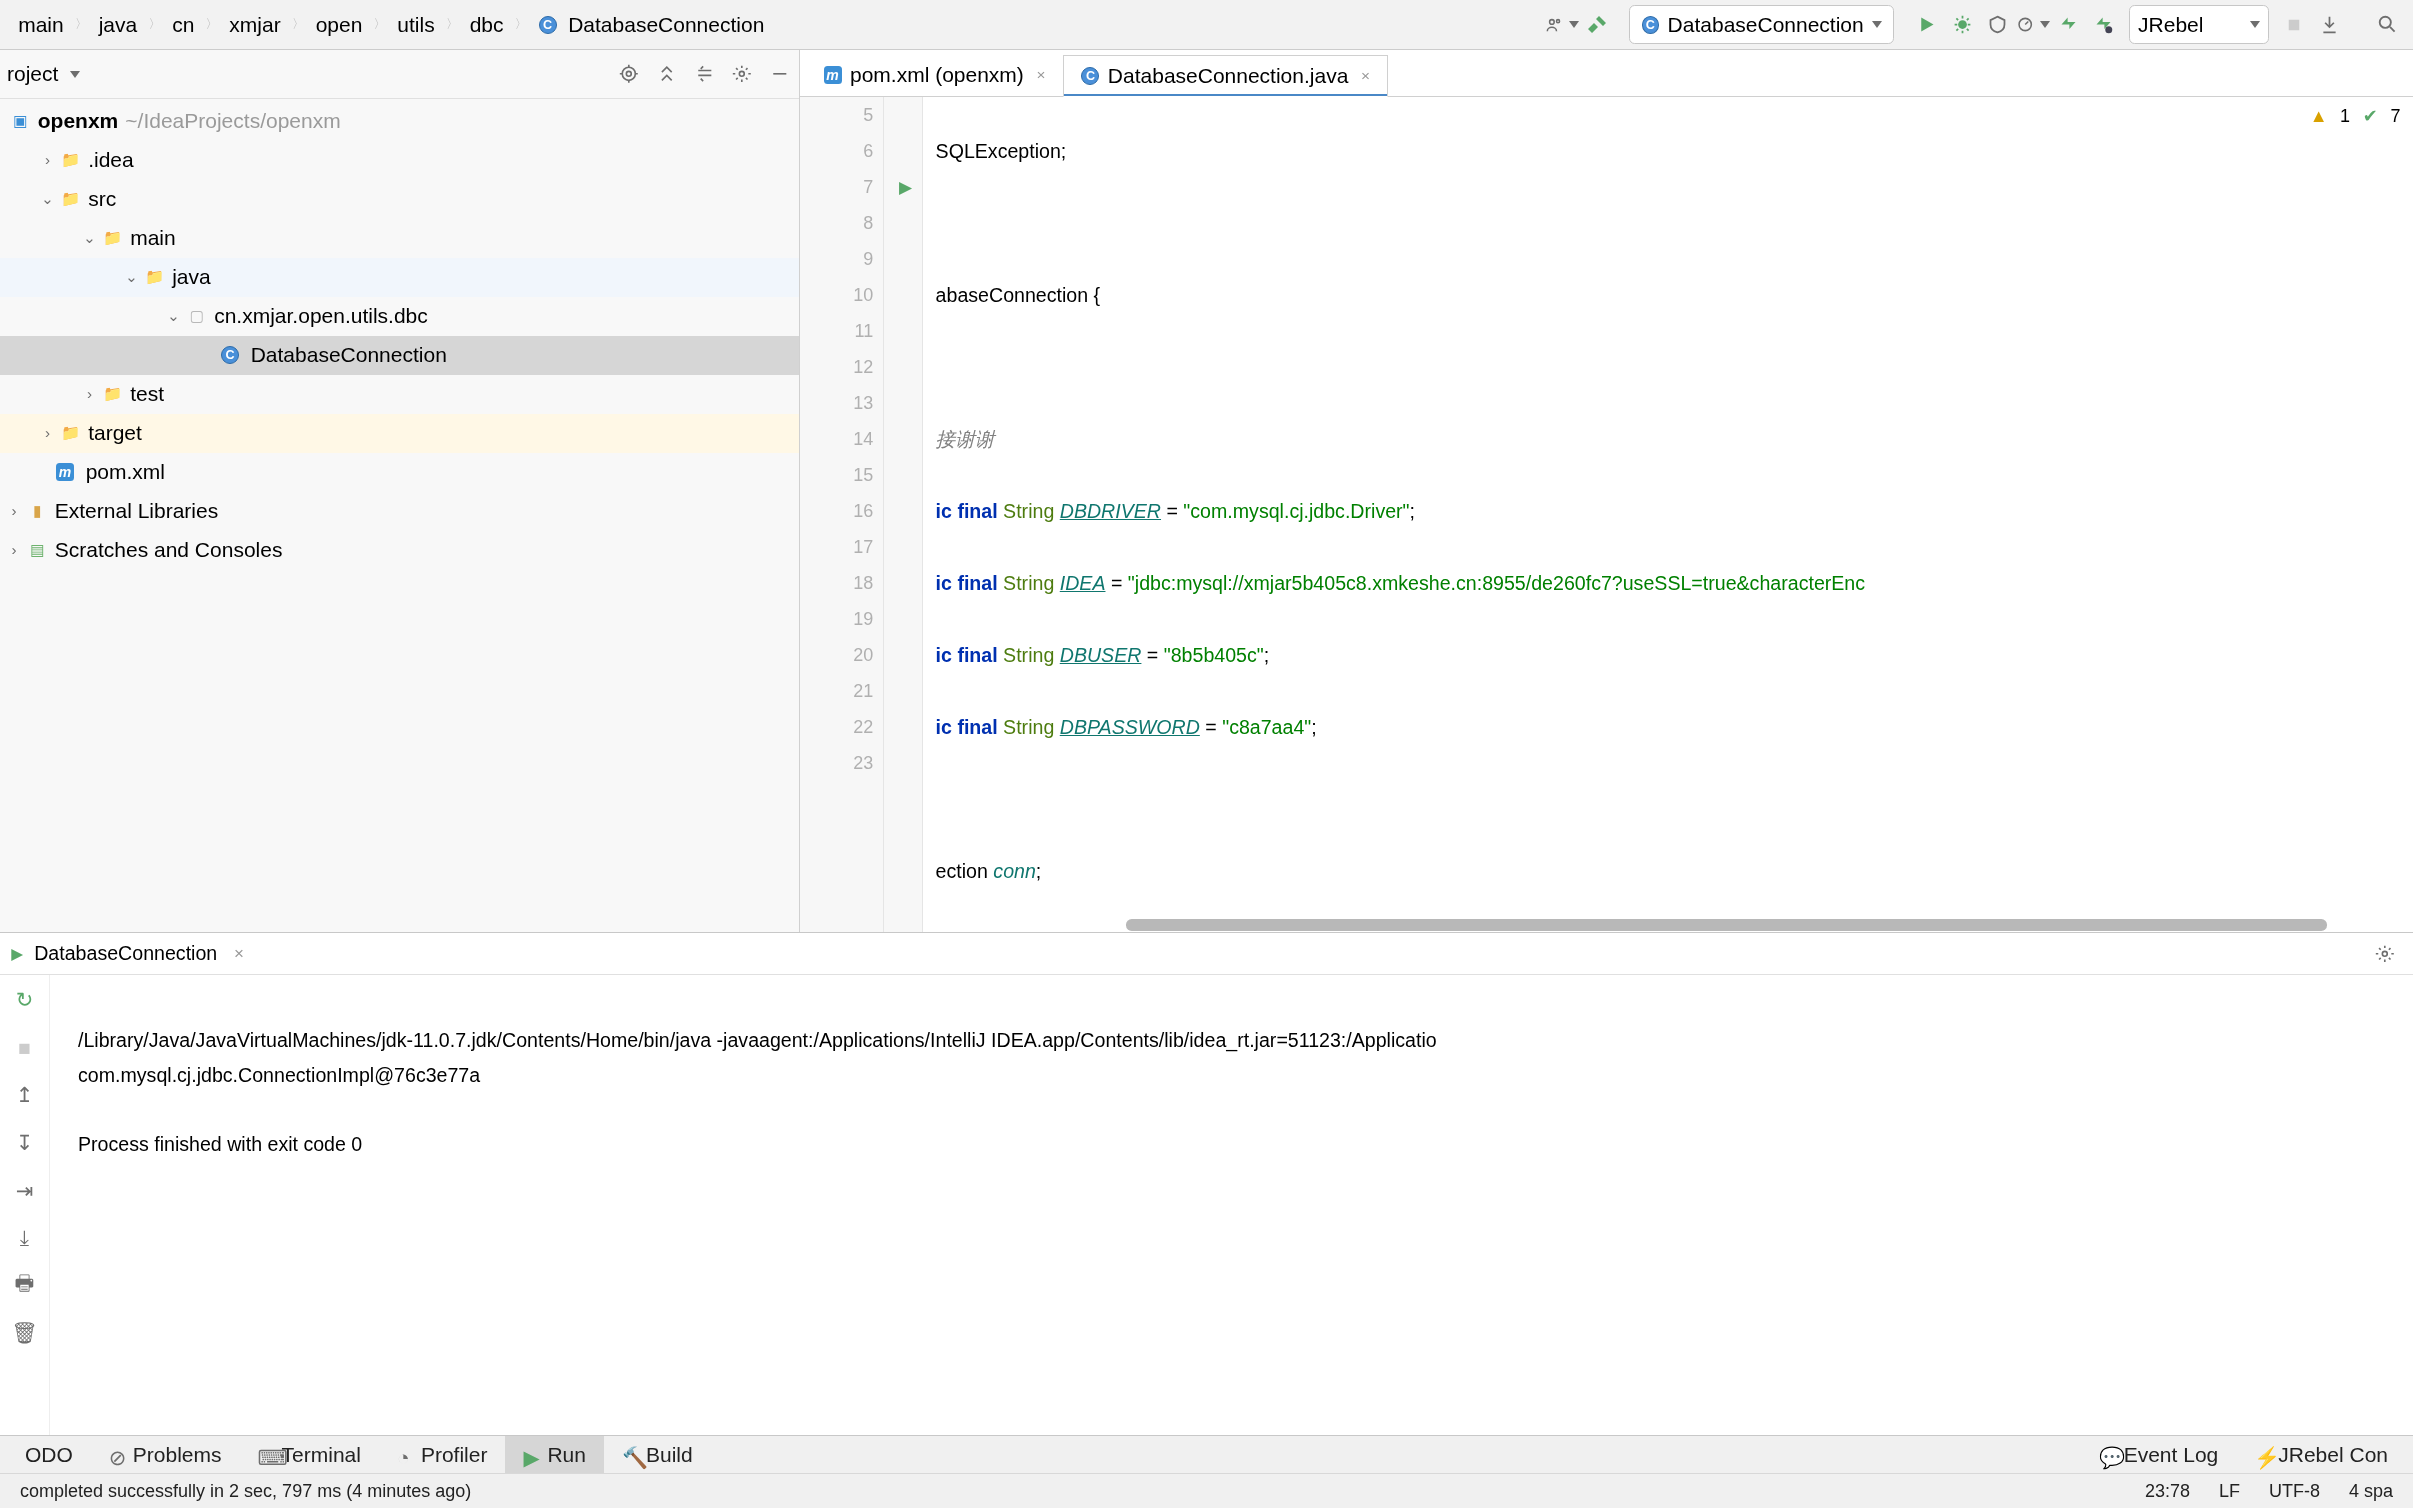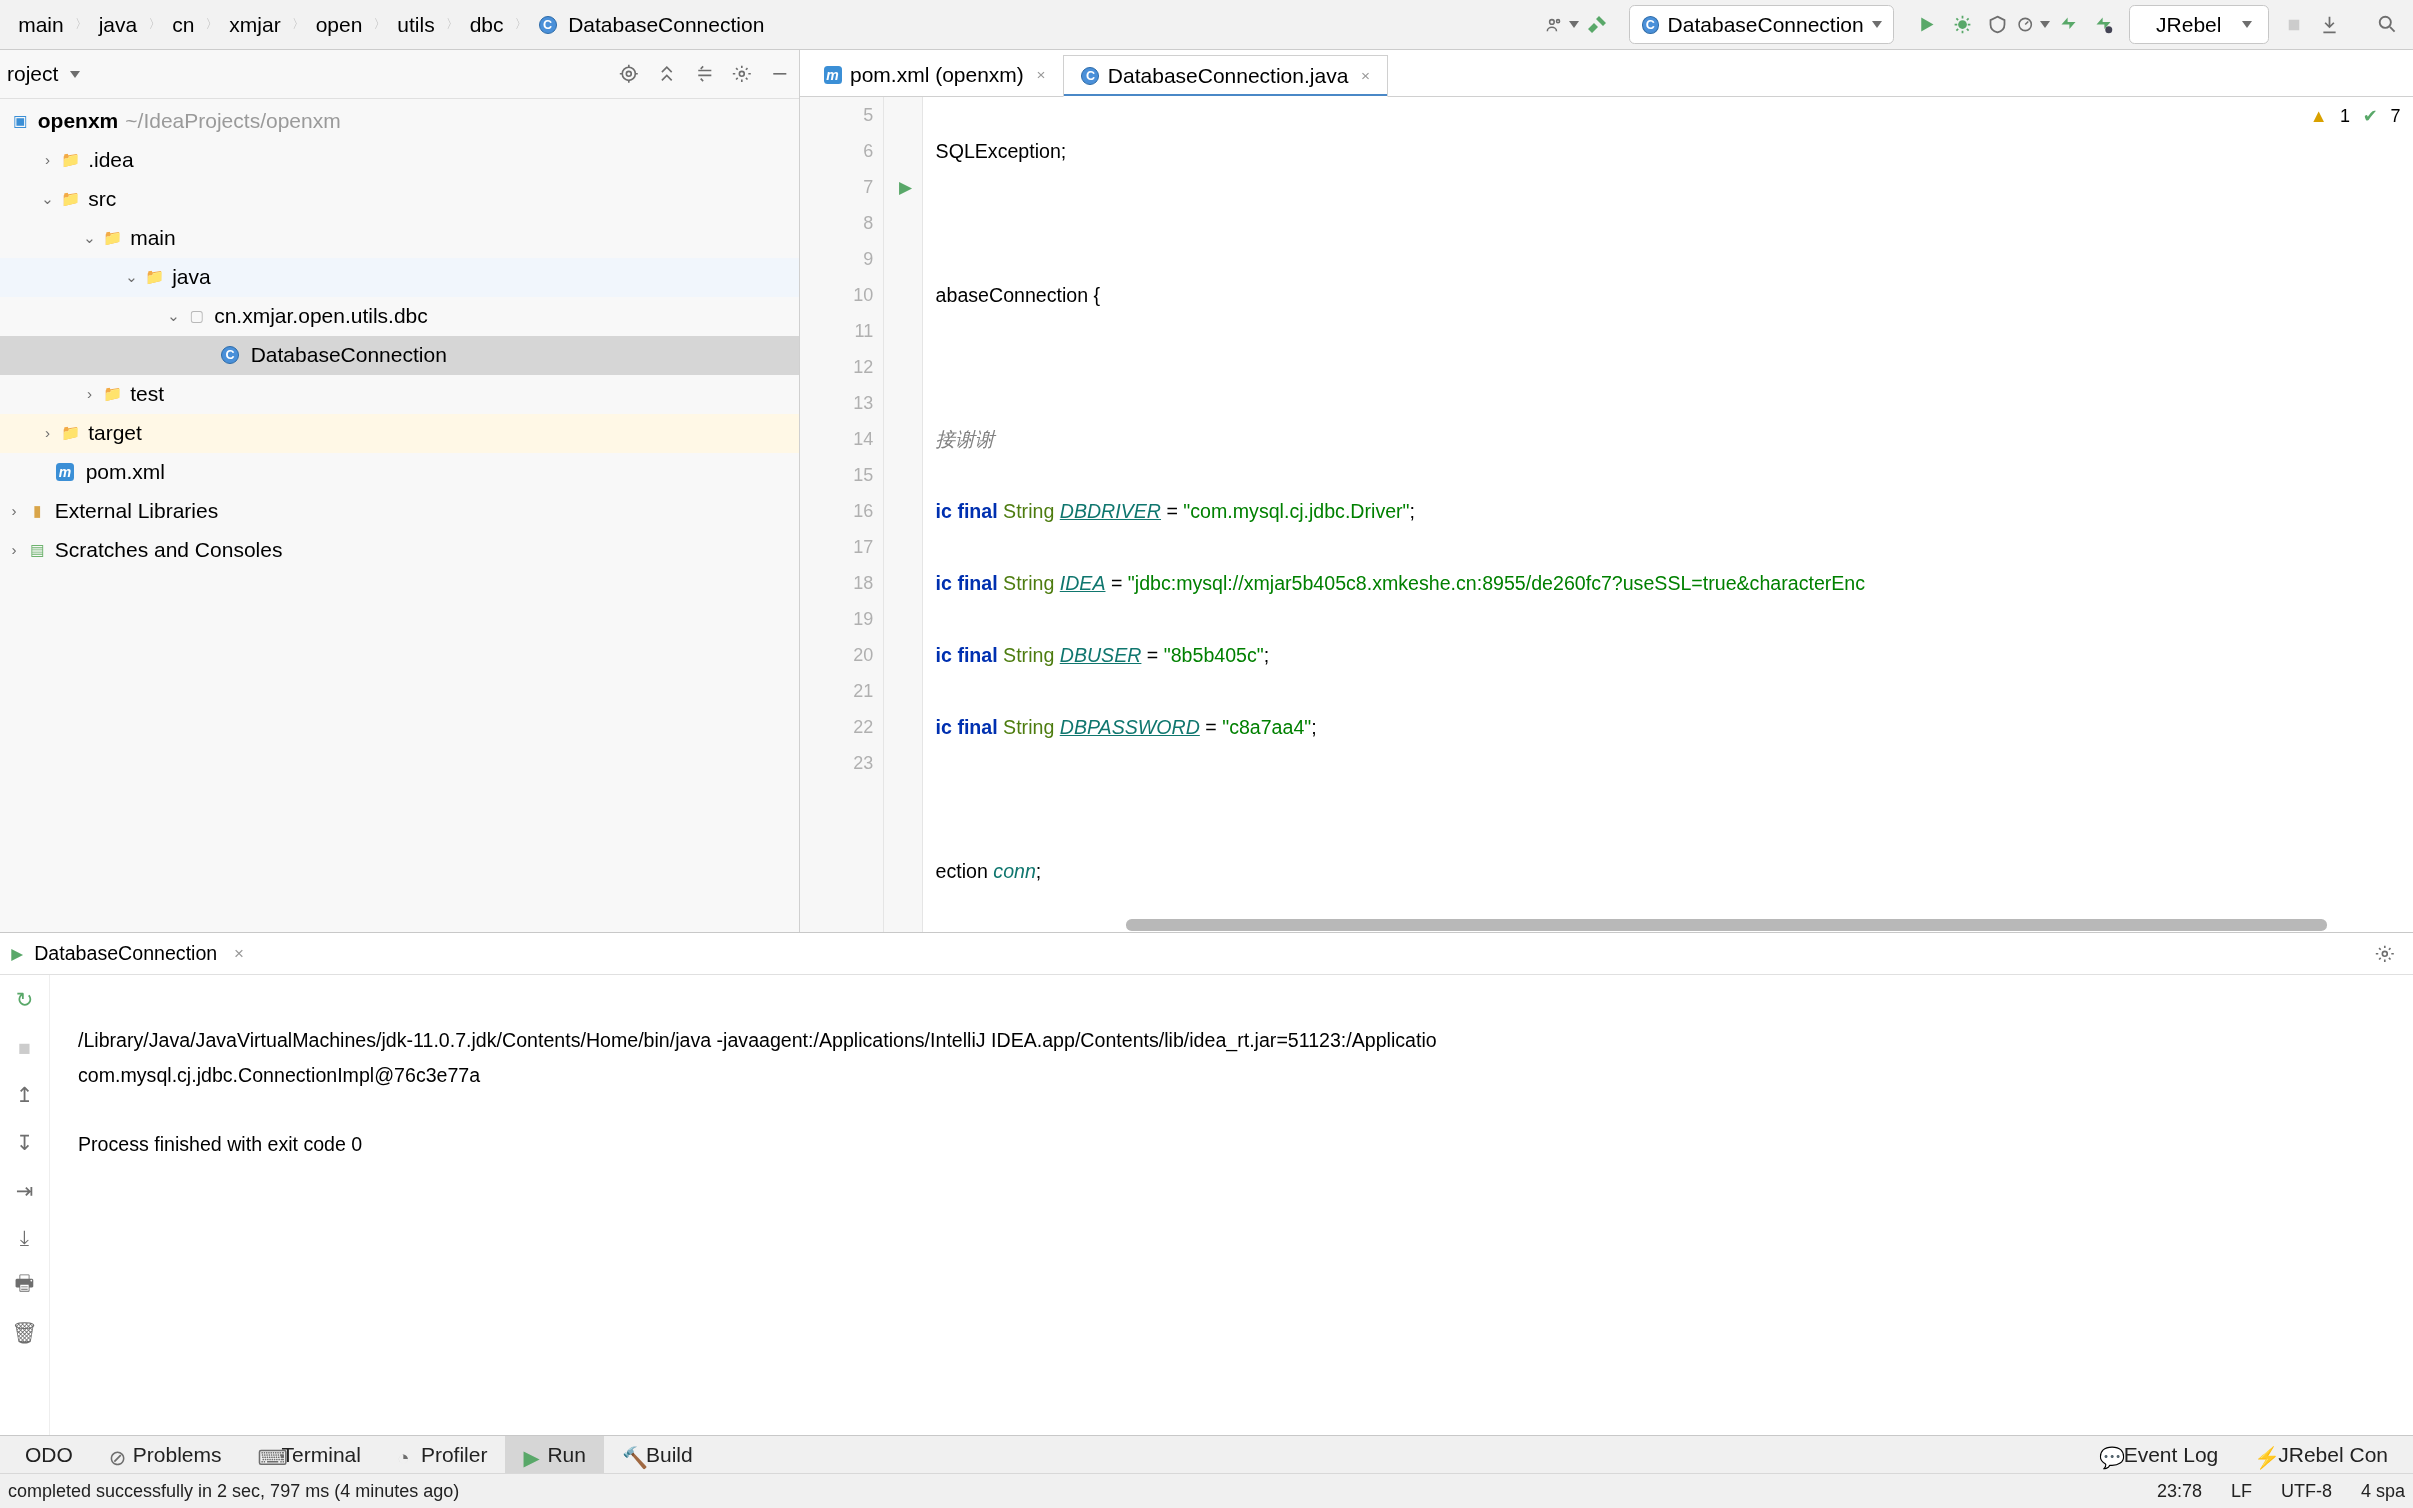--- a/index.html
+++ b/index.html
@@ -3,21 +3,21 @@
 <meta charset="utf-8">
 <style>
 * { margin:0; padding:0; box-sizing:border-box; font-family:"Helvetica Neue",Arial,sans-serif; }
 body { width:2413px; height:1508px; background:#f2f2f2; font-size:21px; color:#000; overflow:hidden; display:flex; flex-direction:column; }
 .toolbar { height:50px; background:#f2f2f2; border-bottom:0.7px solid #cccccc; display:flex; align-items:center; padding:0 8.4px; gap:1.4px; }
 .crumb { padding:0 9.8px; height:28px; display:flex; align-items:center; color:#000; cursor:pointer; }
 .crumb-sep { color:#bbb; font-size:12.6px; }
 .spacer { flex:1; }
 .tb-icon { width:34px; height:34px; display:flex; align-items:center; justify-content:center; cursor:pointer; color:#6e6e6e; }
 .run-config { width:265px; height:39px; border:0.7px solid #c7c7c7; border-radius:5.6px; margin:0 14px; display:flex; align-items:center; padding:0 11.2px; gap:8.4px; cursor:pointer; background:#fff; }
-.jrebel-box { width:140px; height:39px; border:0.7px solid #c7c7c7; border-radius:5.6px; margin:0 7px; display:flex; align-items:center; padding:0 26px; gap:21px; cursor:pointer; background:#fff; }
+.jrebel-box { width:140px; height:39px; border:0.7px solid #c7c7c7; border-radius:5.6px; margin:0 7px; display:flex; align-items:center; padding:0 8px; gap:21px; cursor:pointer; background:#fff; }
 svg { display:block; }
 
 .main-split { flex:1; display:flex; min-height:0; }
 .project-panel { width:800px; background:#f8f8f8; border-right:0.7px solid #d0d0d0; display:flex; flex-direction:column; }
 .proj-header { height:49px; display:flex; align-items:center; padding:0 7px; gap:5.6px; border-bottom:0.7px solid #e0e0e0; }
 .proj-header-icons { margin-left:auto; display:flex; gap:12.6px; }
 .proj-header-icons .tb-icon { width:25px; height:25px; color:#6e6e6e; }
 .tree { flex:1; overflow:auto; padding-top:2.8px; }
 .tree-row { height:39px; display:flex; align-items:center; padding-left:8.4px; cursor:pointer; }
 .tree-row.selected { background:#d6d6d6; }
@@ -68,21 +68,21 @@
 .run-body { flex:1; display:flex; }
 .run-gutter { width:50px; border-right:0.7px solid #eee; display:flex; flex-direction:column; align-items:center; padding-top:11.2px; gap:19.6px; }
 .run-gutter .tb-icon { width:28px; height:28px; color:#6e6e6e; }
 .run-output { flex:1; font-family:Menlo,Consolas,monospace; font-size:19.6px; line-height:34px; padding:14px 28px; white-space:pre; overflow:hidden; }
 
 .bottom-tabs { height:38px; border-top:0.7px solid #c8c8c8; background:#f0f0f0; display:flex; align-items:center; padding:0 7px; gap:0; }
 .btab { padding:0 18px; height:100%; display:flex; align-items:center; gap:7px; cursor:pointer; color:#222; }
 .btab.active { background:#d6d6d6; }
 .btab-ic { width:17px; height:17px; color:#6e6e6e; }
 
-.status-bar { height:35px; background:#f0f0f0; border-top:0.7px solid #d8d8d8; display:flex; align-items:center; padding:0 8px; font-size:18px; color:#222; gap:25px; }
+.status-bar { height:35px; background:#f0f0f0; border-top:0.7px solid #d8d8d8; display:flex; align-items:center; padding:0 20px; font-size:18px; color:#222; gap:25px; }
 .status-bar .right { margin-left:auto; display:flex; gap:29px; }
 
 .file-m { width:18px; height:18px; border-radius:3.5px; background:#3b8fd6; color:#fff; display:inline-flex; align-items:center; justify-content:center; font-weight:bold; font-style:italic; font-size:14px; }
 .file-c { width:18px; height:18px; border-radius:50%; background:#4a90d9; color:#fff; display:inline-flex; align-items:center; justify-content:center; font-weight:bold; font-size:12.6px; border:1.4px solid #2d6ba8;}
 
 .chev-down { display:inline-block; width:0; height:0; border-left:5.6px solid transparent; border-right:5.6px solid transparent; border-top:7px solid #6e6e6e; margin-left:5.6px;}
 .green-tri { color:#59a869; }
 
 .users-icon svg, .hammer svg { stroke:#6e6e6e; }
 </style>

